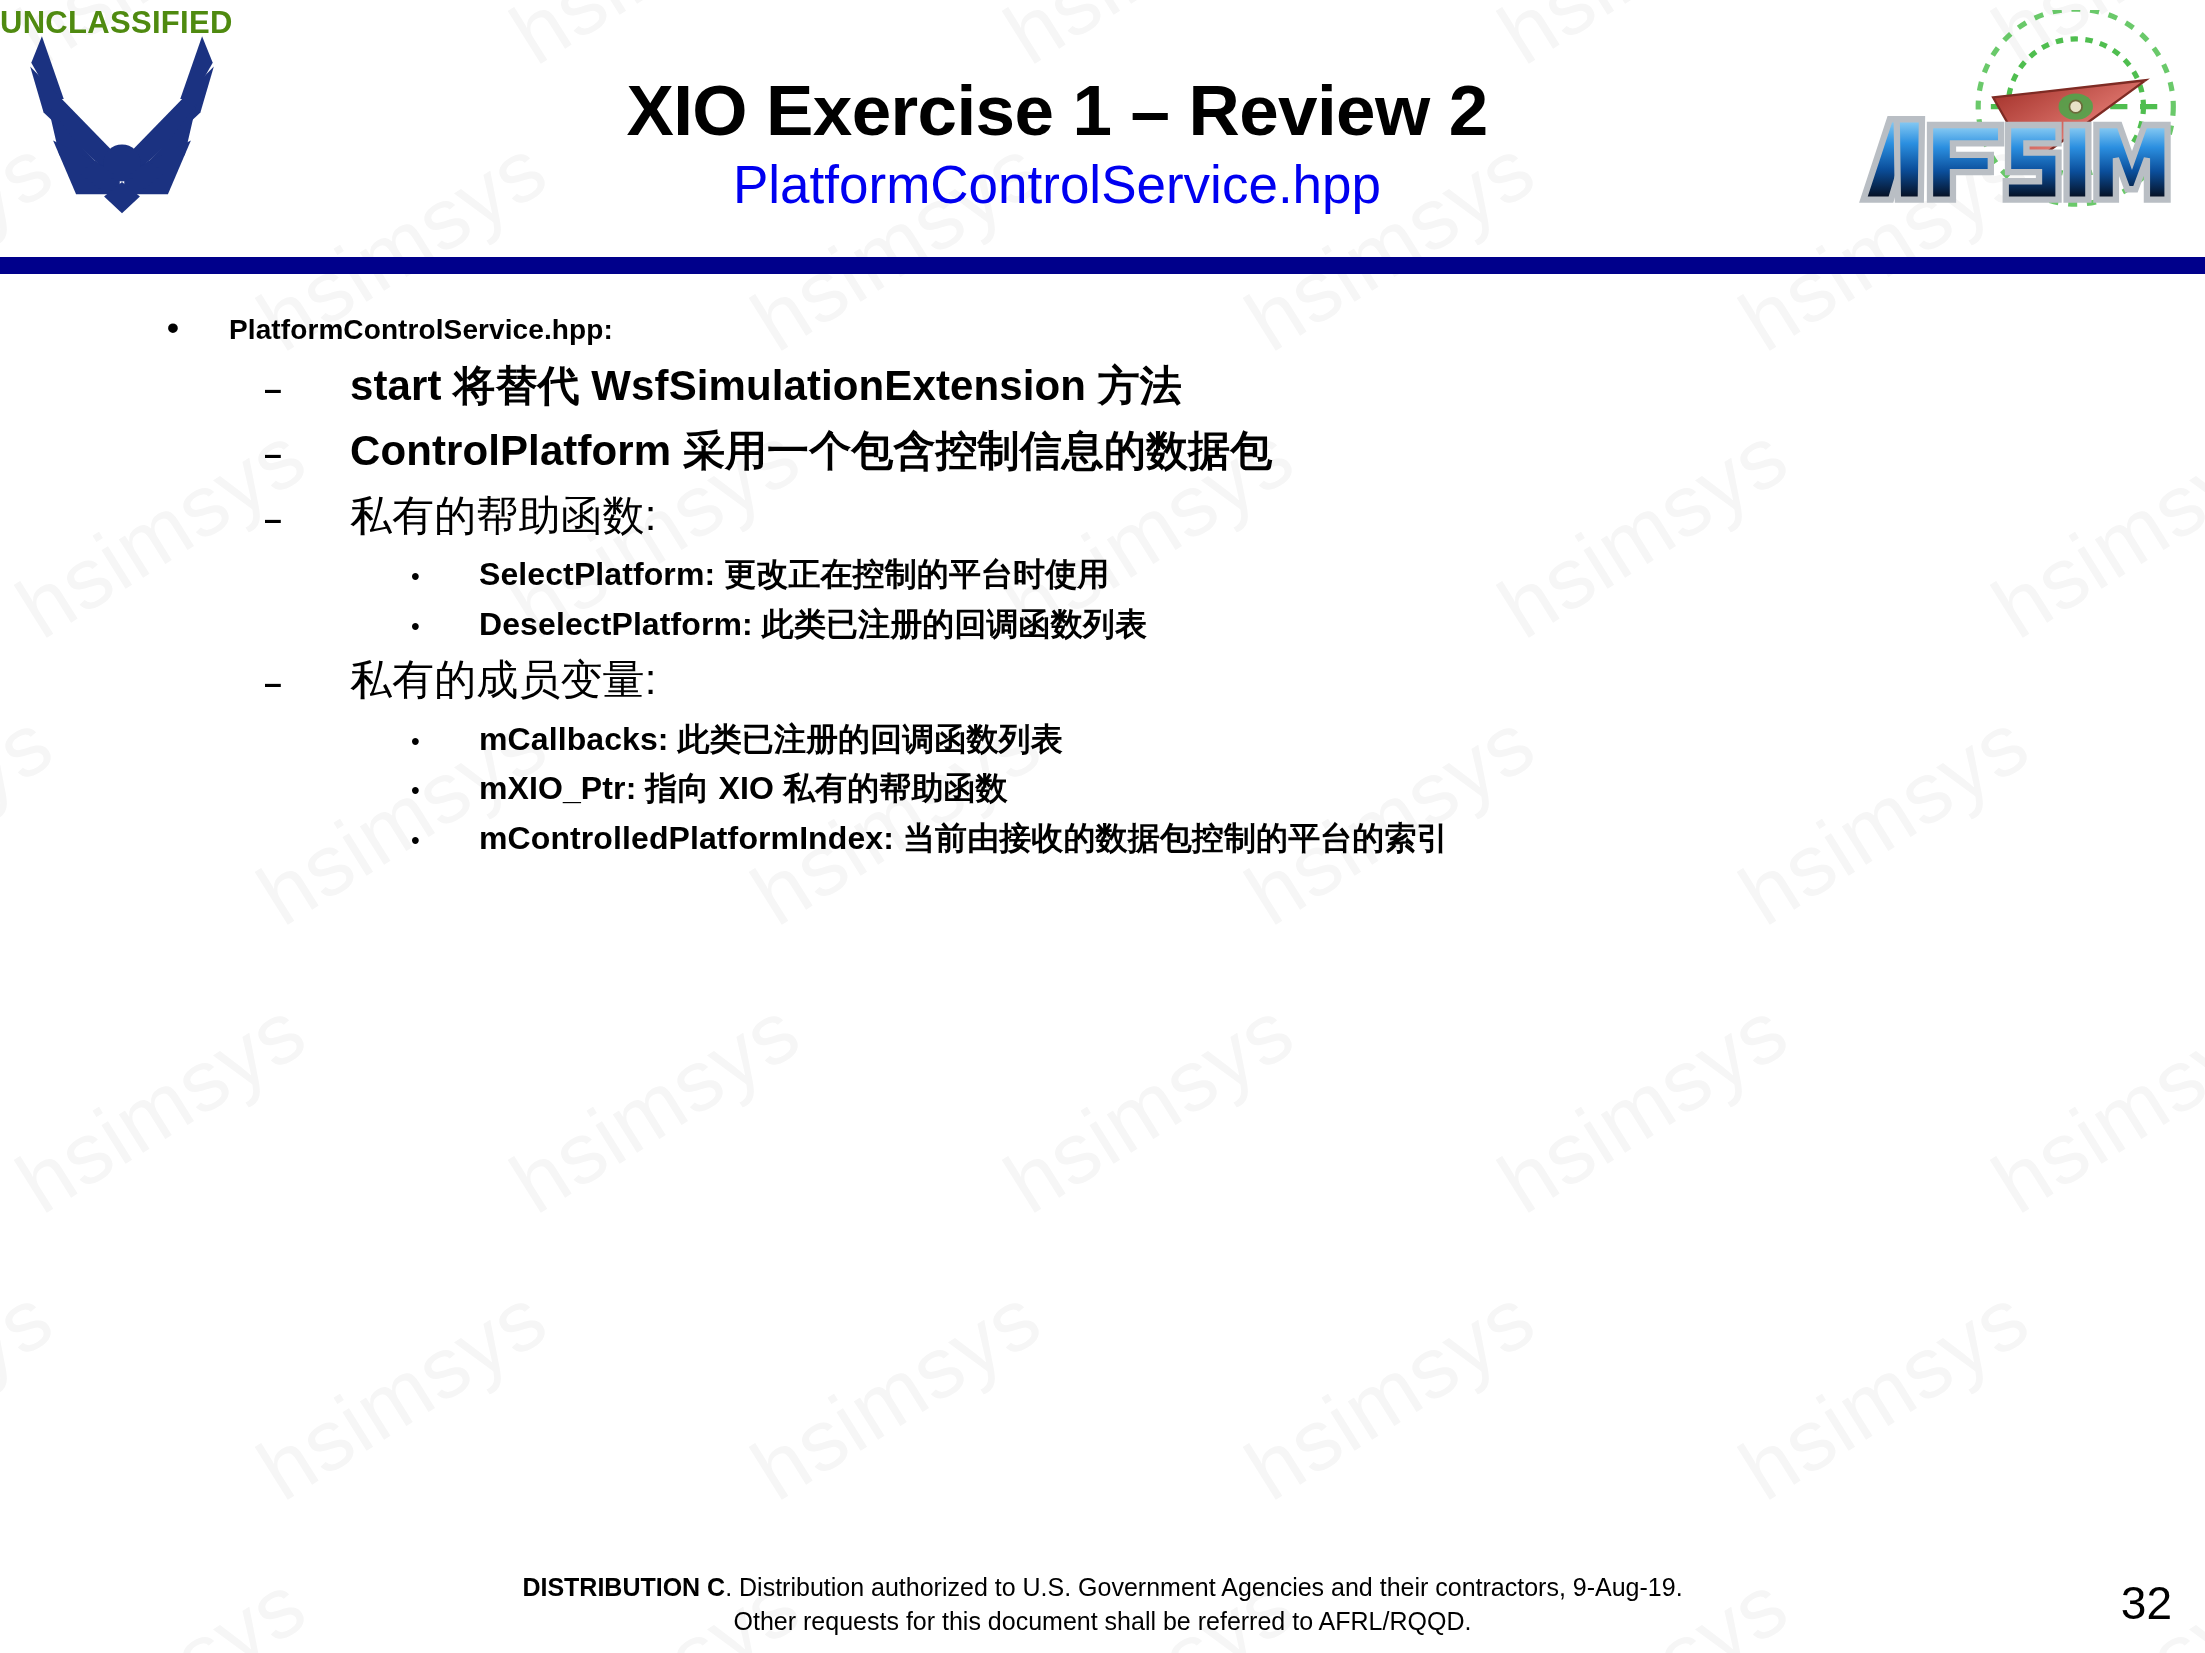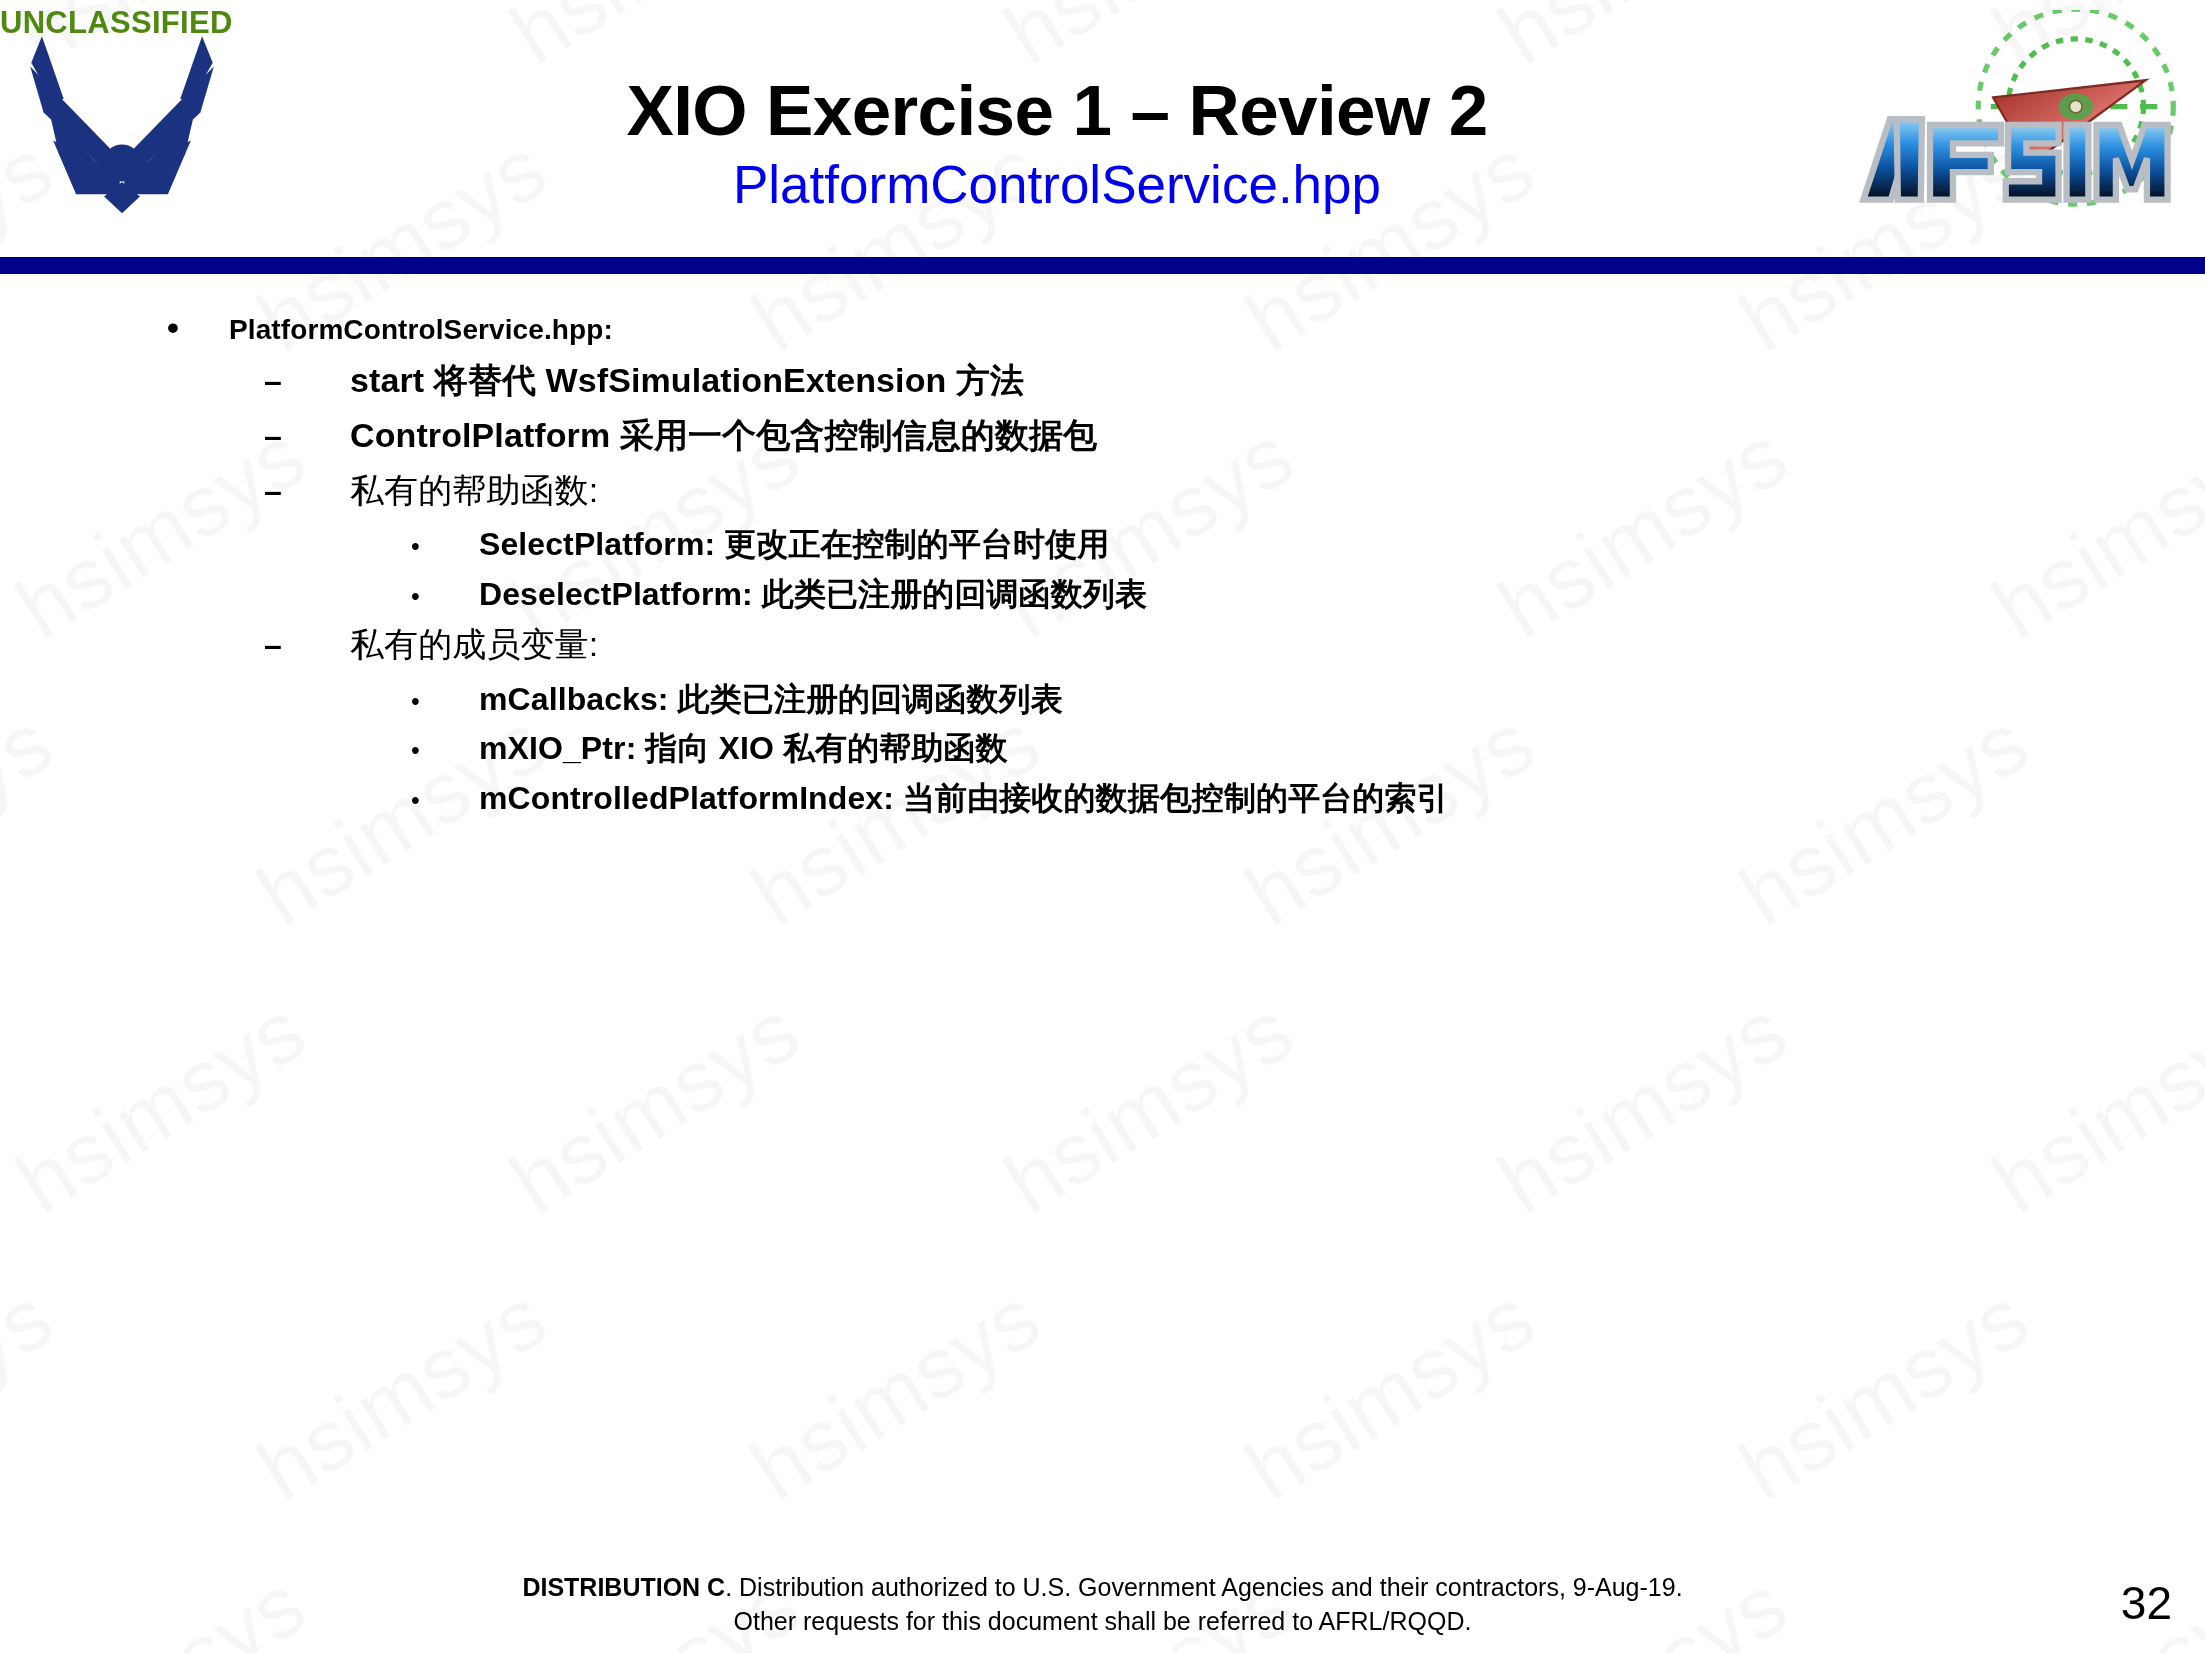--- a/index.html
+++ b/index.html
@@ -124,21 +124,21 @@
   }
 
   
   .lvl1 { margin-left: 167px; margin-bottom: 11.5px; }
   .lvl1 .bullet-mark { width: 62px; font-size: 34px; font-weight: bold; line-height: 1; }
   .lvl1 .bullet-text { font-size: 28px; font-weight: bold; letter-spacing: 0.1px; }
 
   
   .lvl2 { margin-left: 264px; margin-bottom: 9.2px; }
   .lvl2 .bullet-mark { width: 86px; font-size: 32px; font-weight: bold; line-height: 1; }
-  .lvl2 .bullet-text { font-size: 34px; font-weight: bold; letter-spacing: 0.1px; }
+  .lvl2 .bullet-text { font-size: 42px; font-weight: bold; letter-spacing: 0.1px; }
   .lvl2.plain .bullet-text { font-weight: normal; }
 
   
   .lvl3 { margin-left: 411px; margin-bottom: 5.7px; }
   .lvl3 .bullet-mark { width: 68px; font-size: 25px; line-height: 1; }
   .lvl3 .bullet-text { font-size: 32px; font-weight: bold; letter-spacing: 0.1px; }
 
   
   #slide-footer {
     position: absolute;

